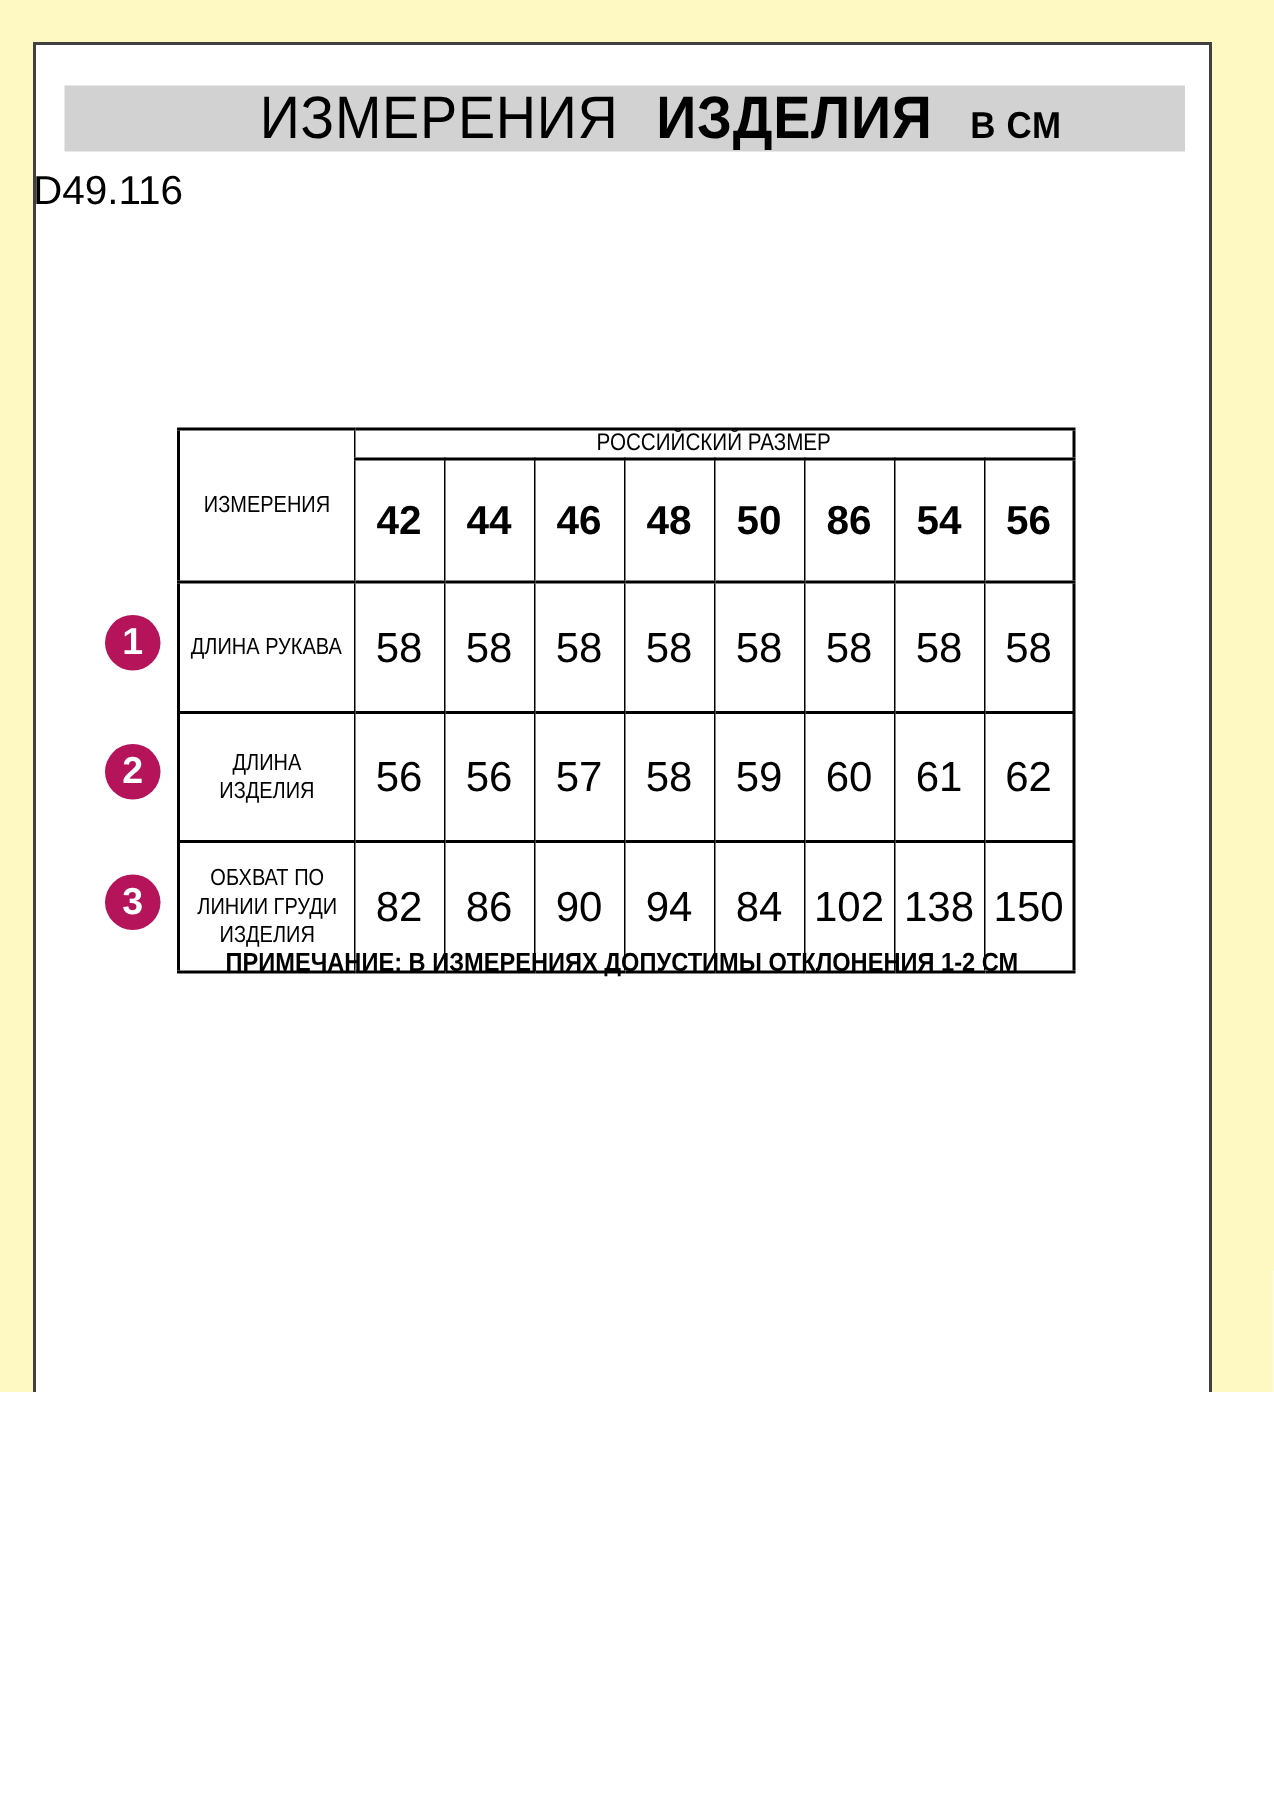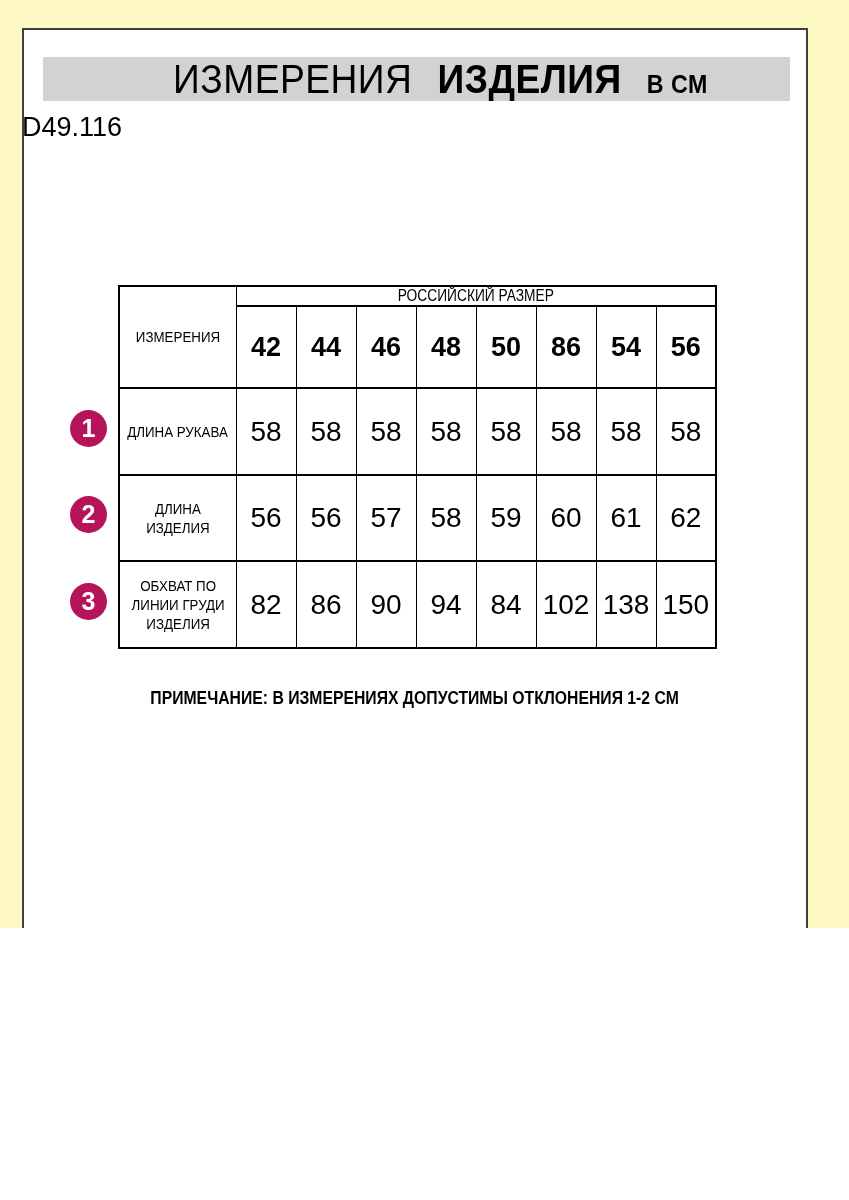--- a/index.html
+++ b/index.html
@@ -41,21 +41,21 @@
 
   .cc { display:flex; justify-content:center; align-items:center; width:100%; }
   .cond { display:inline-block; white-space:pre; transform:scaleX(0.86);
           transform-origin:center; text-align:center; }
 
   .marker { position:absolute; left:70px; width:37px; height:37px; border-radius:50%;
             background:#b5145a; color:#fff; display:flex; align-items:center;
             justify-content:center; font-size:25px; font-weight:700; }
   .m1 { top:410px; } .m2 { top:496px; } .m3 { top:583px; }
 
-  .note { position:absolute; left:22px; top:688px; width:786px; text-align:center; }
+  .note { position:absolute; left:22px; top:631px; width:786px; text-align:center; }
   .note .cond-note { display:inline-block; white-space:pre; transform:scaleX(0.9);
                      transform-origin:center; font-size:17.5px; font-weight:700; }
 </style>
 </head>
 <body>
 
 <div class="page">
 
   <div class="frame"></div>
 

